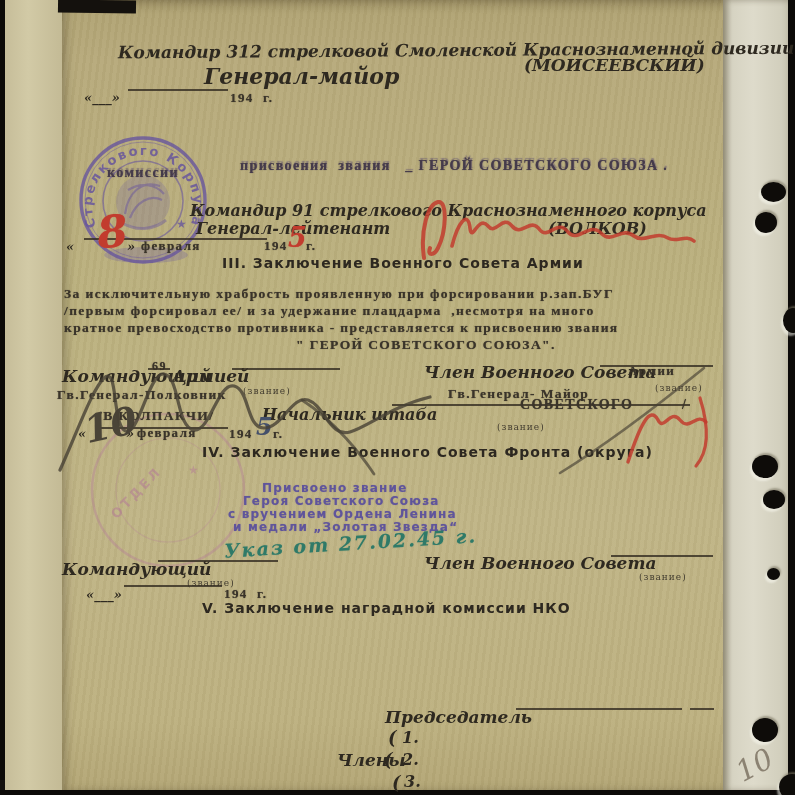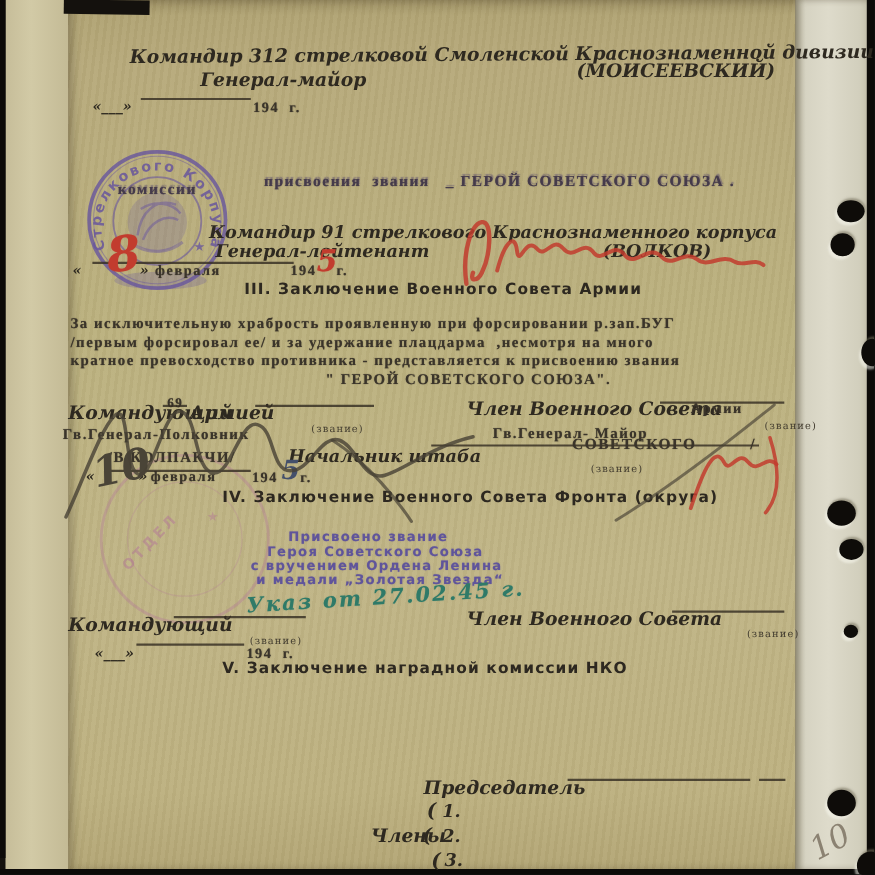--- a/index.html
+++ b/index.html
@@ -21,21 +21,21 @@
   #black-bottom{left:0;bottom:0;width:795px;height:5px;background:#0c0a08;}
   #black-left{left:0;top:0;width:5px;height:780px;background:#0c0a08;}
   .hole{position:absolute;background:#0e0c09;border-radius:50%;
         box-shadow:-2px 3px 2px rgba(250,250,240,.55), 1px -2px 2px rgba(120,115,95,.6);}
   
   .serifbi{font-family:"DejaVu Serif",serif;font-style:italic;font-weight:bold;color:#2e2920;}
   .sansh{font-family:"DejaVu Sans",sans-serif;font-weight:bold;color:#2d2820;letter-spacing:1px;}
   .typed{font-family:Liberation Serif, serif;font-weight:bold;color:#3a342a;
          letter-spacing:1.4px;white-space:pre;text-shadow:0 0 1px rgba(55,48,38,.75);}
   .typed-dk{color:#453b4a;text-shadow:.7px -1.6px 1px rgba(90,75,110,.5),0 0 1px rgba(60,50,70,.8);}
-  .lbl{font-family:"DejaVu Serif",serif;font-size:9px;color:#423c2f;letter-spacing:1px;margin-left:40px;}
+  .lbl{font-family:"DejaVu Serif",serif;font-size:9px;color:#423c2f;letter-spacing:1px;}
   .rule{position:absolute;border-bottom:2px solid rgba(52,45,34,.82);}
   .red-hand{font-family:"DejaVu Serif",serif;font-style:italic;font-weight:bold;color:#c23c2e;
             text-shadow:0 0 1px rgba(194,60,46,.6);}
   .pencil-hand{font-family:"DejaVu Serif",serif;font-style:italic;font-weight:bold;color:#4a4437;}
   .blue-hand{font-family:"DejaVu Serif",serif;font-style:italic;font-weight:bold;color:#44506b;}
   .green-hand{font-family:"DejaVu Serif",serif;font-style:italic;font-weight:bold;color:#2f7a68;
               letter-spacing:2px;text-shadow:0 0 1px rgba(47,122,104,.5);}
   .stamp-line{font-family:"DejaVu Sans",sans-serif;font-weight:bold;color:rgba(86,74,158,.82);
               letter-spacing:1.2px;white-space:pre;text-shadow:0 0 1px rgba(86,74,158,.5);}
   .margin-pencil{font-family:"DejaVu Serif",serif;font-style:italic;color:#8b8272;}
@@ -66,21 +66,21 @@
   </svg>
 
   <svg class="abs" style="left:88px;top:408px;z-index:1" width="170" height="170" viewBox="0 0 170 170">
     <circle cx="80" cy="82" r="76" fill="none" stroke="#b0699a" stroke-width="2.6" opacity=".3"></circle>
     <circle cx="80" cy="82" r="52" fill="none" stroke="#b0699a" stroke-width="1.2" opacity=".2"></circle>
     <text x="22" y="104" transform="rotate(-46 34 100)" font-family="DejaVu Sans, sans-serif" font-size="13" font-weight="bold" fill="#b0699a" opacity=".42" letter-spacing="3">ОТДЕЛ</text>
     <text x="100" y="66" font-size="12" fill="#b0699a" opacity=".38">★</text>
   </svg>
 
   <div class="abs serifbi" style="left:118px;top:40px;font-size:17px;z-index:2;transform:rotate(-.4deg)">Командир 312 стрелковой Смоленской Краснознаменной дивизии</div>
-  <div class="abs serifbi" style="left:182px;top:63px;font-size:17px;z-index:2">Генерал-майор</div>
+  <div class="abs serifbi" style="left:204px;top:63px;font-size:22px;z-index:2">Генерал-майор</div>
   <div class="abs serifbi" style="left:524px;top:55px;font-size:17px;z-index:2">(МОИСЕЕВСКИЙ)</div>
   <div class="abs serifbi" style="left:84px;top:90px;font-size:13px;z-index:2">«___»</div>
   <div class="rule" style="left:128px;top:89px;width:100px;z-index:2"></div>
   <div class="abs typed" style="left:230px;top:90px;font-size:13px;z-index:2">194  г.</div>
 
   <div class="abs typed typed-dk" style="left:107px;top:165px;font-size:14px;z-index:2">комиссии</div>
   <div class="abs typed typed-dk" style="left:240px;top:158px;font-size:14px;z-index:2">присвоения  звания   _ ГЕРОЙ СОВЕТСКОГО СОЮЗА .</div>
 
   <div class="abs serifbi" style="left:190px;top:201px;font-size:16px;z-index:2">Командир 91 стрелкового Краснознаменного корпуса</div>
   <div class="abs serifbi" style="left:196px;top:219px;font-size:16px;z-index:2">Генерал-лейтенант</div>

